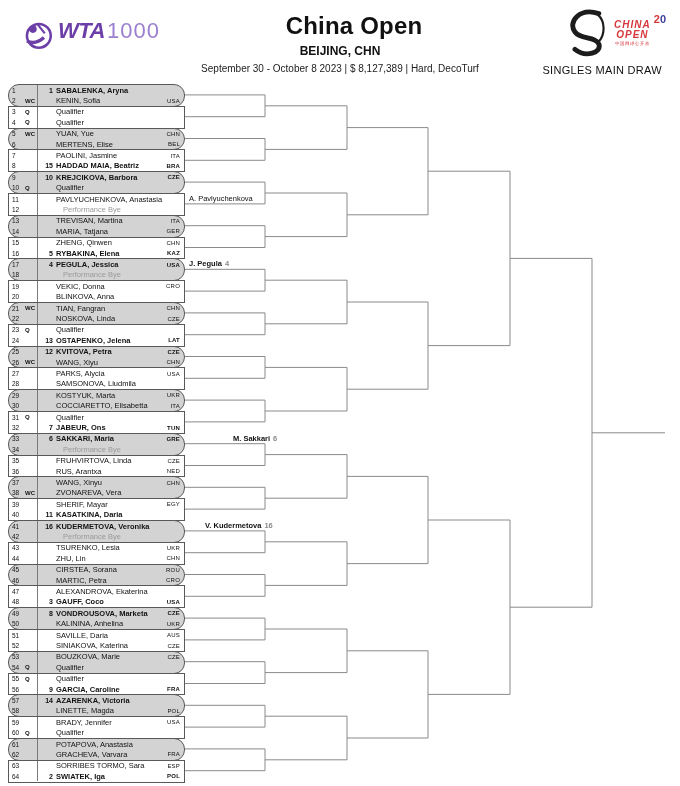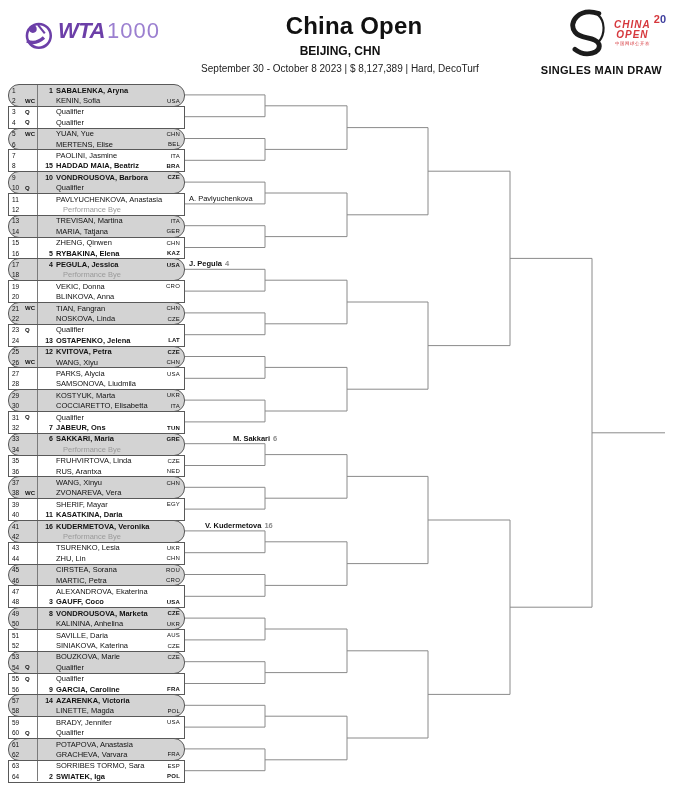--- a/index.html
+++ b/index.html
@@ -16,21 +16,21 @@
   .wta-1000{font-size:22px;color:#9b7fd0;letter-spacing:1px;margin-left:0;}
 
   .co-logo{position:absolute;right:14px;top:6px;display:flex;align-items:flex-start;}
   .co-text{display:flex;flex-direction:column;margin-top:14px;line-height:1;align-items:center;}
   .co-line{font-size:10px;font-weight:bold;font-style:italic;color:#d6383d;letter-spacing:1px;}
   .co-sub{font-size:4.5px;color:#d6383d;margin-top:2px;letter-spacing:.5px;}
   .co-anniv{font-size:11px;font-weight:bold;margin-top:8px;margin-left:3px;line-height:1;}
   .co-anniv .two{color:#d6383d;}
   .co-anniv .zero{color:#3f3f9e;}
 
-  .draw-label{position:absolute;right:18px;top:64px;font-size:11px;font-weight:bold;letter-spacing:.3px;}
+  .draw-label{position:absolute;right:18px;top:64px;font-size:11px;font-weight:normal;letter-spacing:.3px;}
 
   
   .draw-table{position:absolute;left:8px;top:84px;width:177px;}
   .pair-block{height:20.8px;border:1px solid #595959;margin-top:-1px;box-sizing:content-box;}
   .pair-block.first{margin-top:0;}
   .pair-gray{background:#d3d3d3;border-radius:11px;}
   .pair-white{background:#ffffff;}
   .draw-row{height:10.4px;display:flex;align-items:center;overflow:hidden;}
   .cell-left{width:29px;flex:0 0 29px;display:flex;align-items:center;border-right:1px solid #7a7a7a;height:100%;box-sizing:border-box;}
   .cell-pos{width:13px;padding-left:3px;font-size:6.5px;}
@@ -260,21 +260,21 @@
         <span class="cell-country">BRA</span>
       </div>
     </div>
     <div class="pair-block pair-gray">
       <div class="draw-row row-bold">
         <span class="cell-left">
           <span class="cell-pos">9</span>
           <span class="cell-tag"></span>
         </span>
         <span class="cell-seed">10</span>
-        <span class="cell-name">VONDROUSOVA, Barbora</span>
+        <span class="cell-name">KREJCIKOVA, Barbora</span>
         <span class="cell-country">CZE</span>
       </div>
       <div class="draw-row">
         <span class="cell-left">
           <span class="cell-pos">10</span>
           <span class="cell-tag">Q</span>
         </span>
         <span class="cell-seed"></span>
         <span class="cell-name">Qualifier</span>
         <span class="cell-country"></span>

